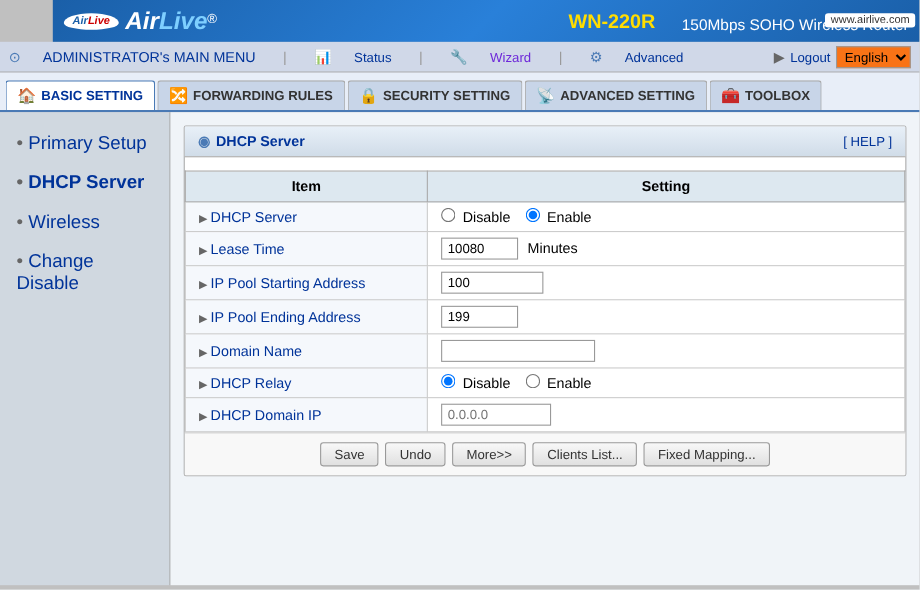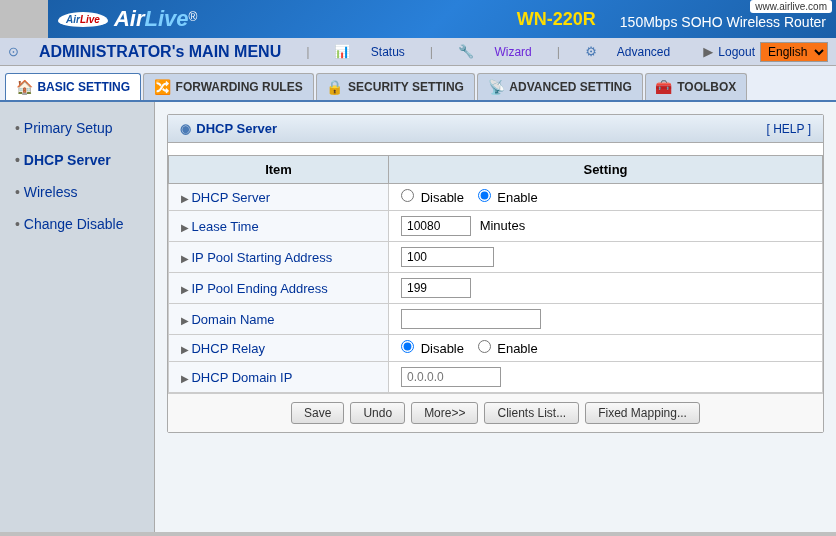--- a/index.html
+++ b/index.html
@@ -2,38 +2,38 @@
 <html><head>
   <meta charset="utf-8">
   <style>
     * { box-sizing: border-box; margin: 0; padding: 0; }
     body { font-family: Arial, sans-serif; font-size: 13px; background: #c0c0c0; width: 836px; height: 536px; overflow: hidden; }
 
     
     .header { background: linear-gradient(135deg, #1a5fa8 0%, #2980d9 50%, #1a5fa8 100%); height: 38px; display: flex; align-items: center; justify-content: space-between; padding: 0 10px; }
     .logo-area { display: flex; align-items: center; }
     .brand-area { display: flex; flex-direction: column; align-items: flex-end; }
-    .website-badge { position: absolute; top: 0; right: 4px; background: white; border-radius: 3px; padding: 1px 5px; font-size: 10px; color: #333; }
+    .website-badge { position: absolute; top: 12px; right: 4px; background: white; border-radius: 3px; padding: 1px 5px; font-size: 10px; color: #333; }
 
     
     .navbar { background: #d0d8e8; height: 28px; display: flex; align-items: center; padding: 0 8px; border-bottom: 1px solid #aaa; gap: 20px; }
     .nav-right { margin-left: auto; display: flex; align-items: center; gap: 5px; }
     .lang-select { font-size: 12px; border: 1px solid #999; background: #f97316; padding: 1px 3px; }
 
     
     .tabs { background: #e8eef8; height: 36px; display: flex; align-items: flex-end; padding: 0 5px; border-bottom: 2px solid #4a7ab5; gap: 2px; }
     .tab { display: flex; align-items: center; gap: 4px; padding: 5px 10px 5px 10px; font-size: 12px; font-weight: bold; cursor: pointer; border: 1px solid #aaa; border-bottom: none; border-radius: 3px 3px 0 0; background: #c8d5e8; color: #333; }
     .tab.active { background: white; color: #003399; border-color: #4a7ab5; }
 
     
     .main { display: flex; height: 430px; }
 
     
     .sidebar { width: 155px; background: #d0d8e0; border-right: 1px solid #aaa; padding: 10px 0; }
-    .sidebar-item { padding: 8px 10px 8px 15px; font-size: 14px; cursor: pointer; color: #003399; }
+    .sidebar-item { padding: 8px 10px 8px 15px; font-size: 17px; cursor: pointer; color: #003399; }
     .sidebar-item::before { content: '• '; color: #666; }
     .sidebar-item.active { font-weight: bold; }
 
     
     .content { flex: 1; background: #f0f4f8; padding: 12px; overflow-y: auto; }
 
     
     .panel { background: white; border: 1px solid #aaa; border-radius: 2px; }
     .panel-header { background: linear-gradient(to bottom, #e8f0f8, #d0dce8); padding: 6px 12px; display: flex; justify-content: space-between; align-items: center; border-bottom: 1px solid #aaa; }
     .panel-title { font-size: 13px; font-weight: bold; color: #003399; display: flex; align-items: center; gap: 5px; }
@@ -73,21 +73,21 @@
         <span style="color:#ffdd00; font-size:18px; font-weight:bold;">WN-220R</span>
         <span style="color:white; font-size:14px;">150Mbps SOHO Wireless Router</span>
       </div>
     </div>
   </div>
   <div class="website-badge">www.airlive.com</div>
 </div>
 
 <div class="navbar">
   <span style="color:#4a7ab5;">⊙</span>
-  <a href="#" style="color:#003399; text-decoration:none; font-size:16px; font-weight:bold;">ADMINISTRATOR's MAIN MENU</a>
+  <a href="#" style="color:#003399; text-decoration:none; font-size:13px; font-weight:normal;">ADMINISTRATOR's MAIN MENU</a>
   <span style="color:#999; margin:0 5px;">|</span>
   <span style="color:#4a7ab5;">📊</span>
   <a href="#" style="color:#003399; text-decoration:none; font-size:12px;">Status</a>
   <span style="color:#999; margin:0 5px;">|</span>
   <span style="color:#4a7ab5;">🔧</span>
   <a href="#" style="color:#6d28d9; text-decoration:none; font-size:12px;">Wizard</a>
   <span style="color:#999; margin:0 5px;">|</span>
   <span style="color:#4a7ab5;">⚙</span>
   <a href="#" style="color:#003399; text-decoration:none; font-size:12px;">Advanced</a>
   <div class="nav-right">

